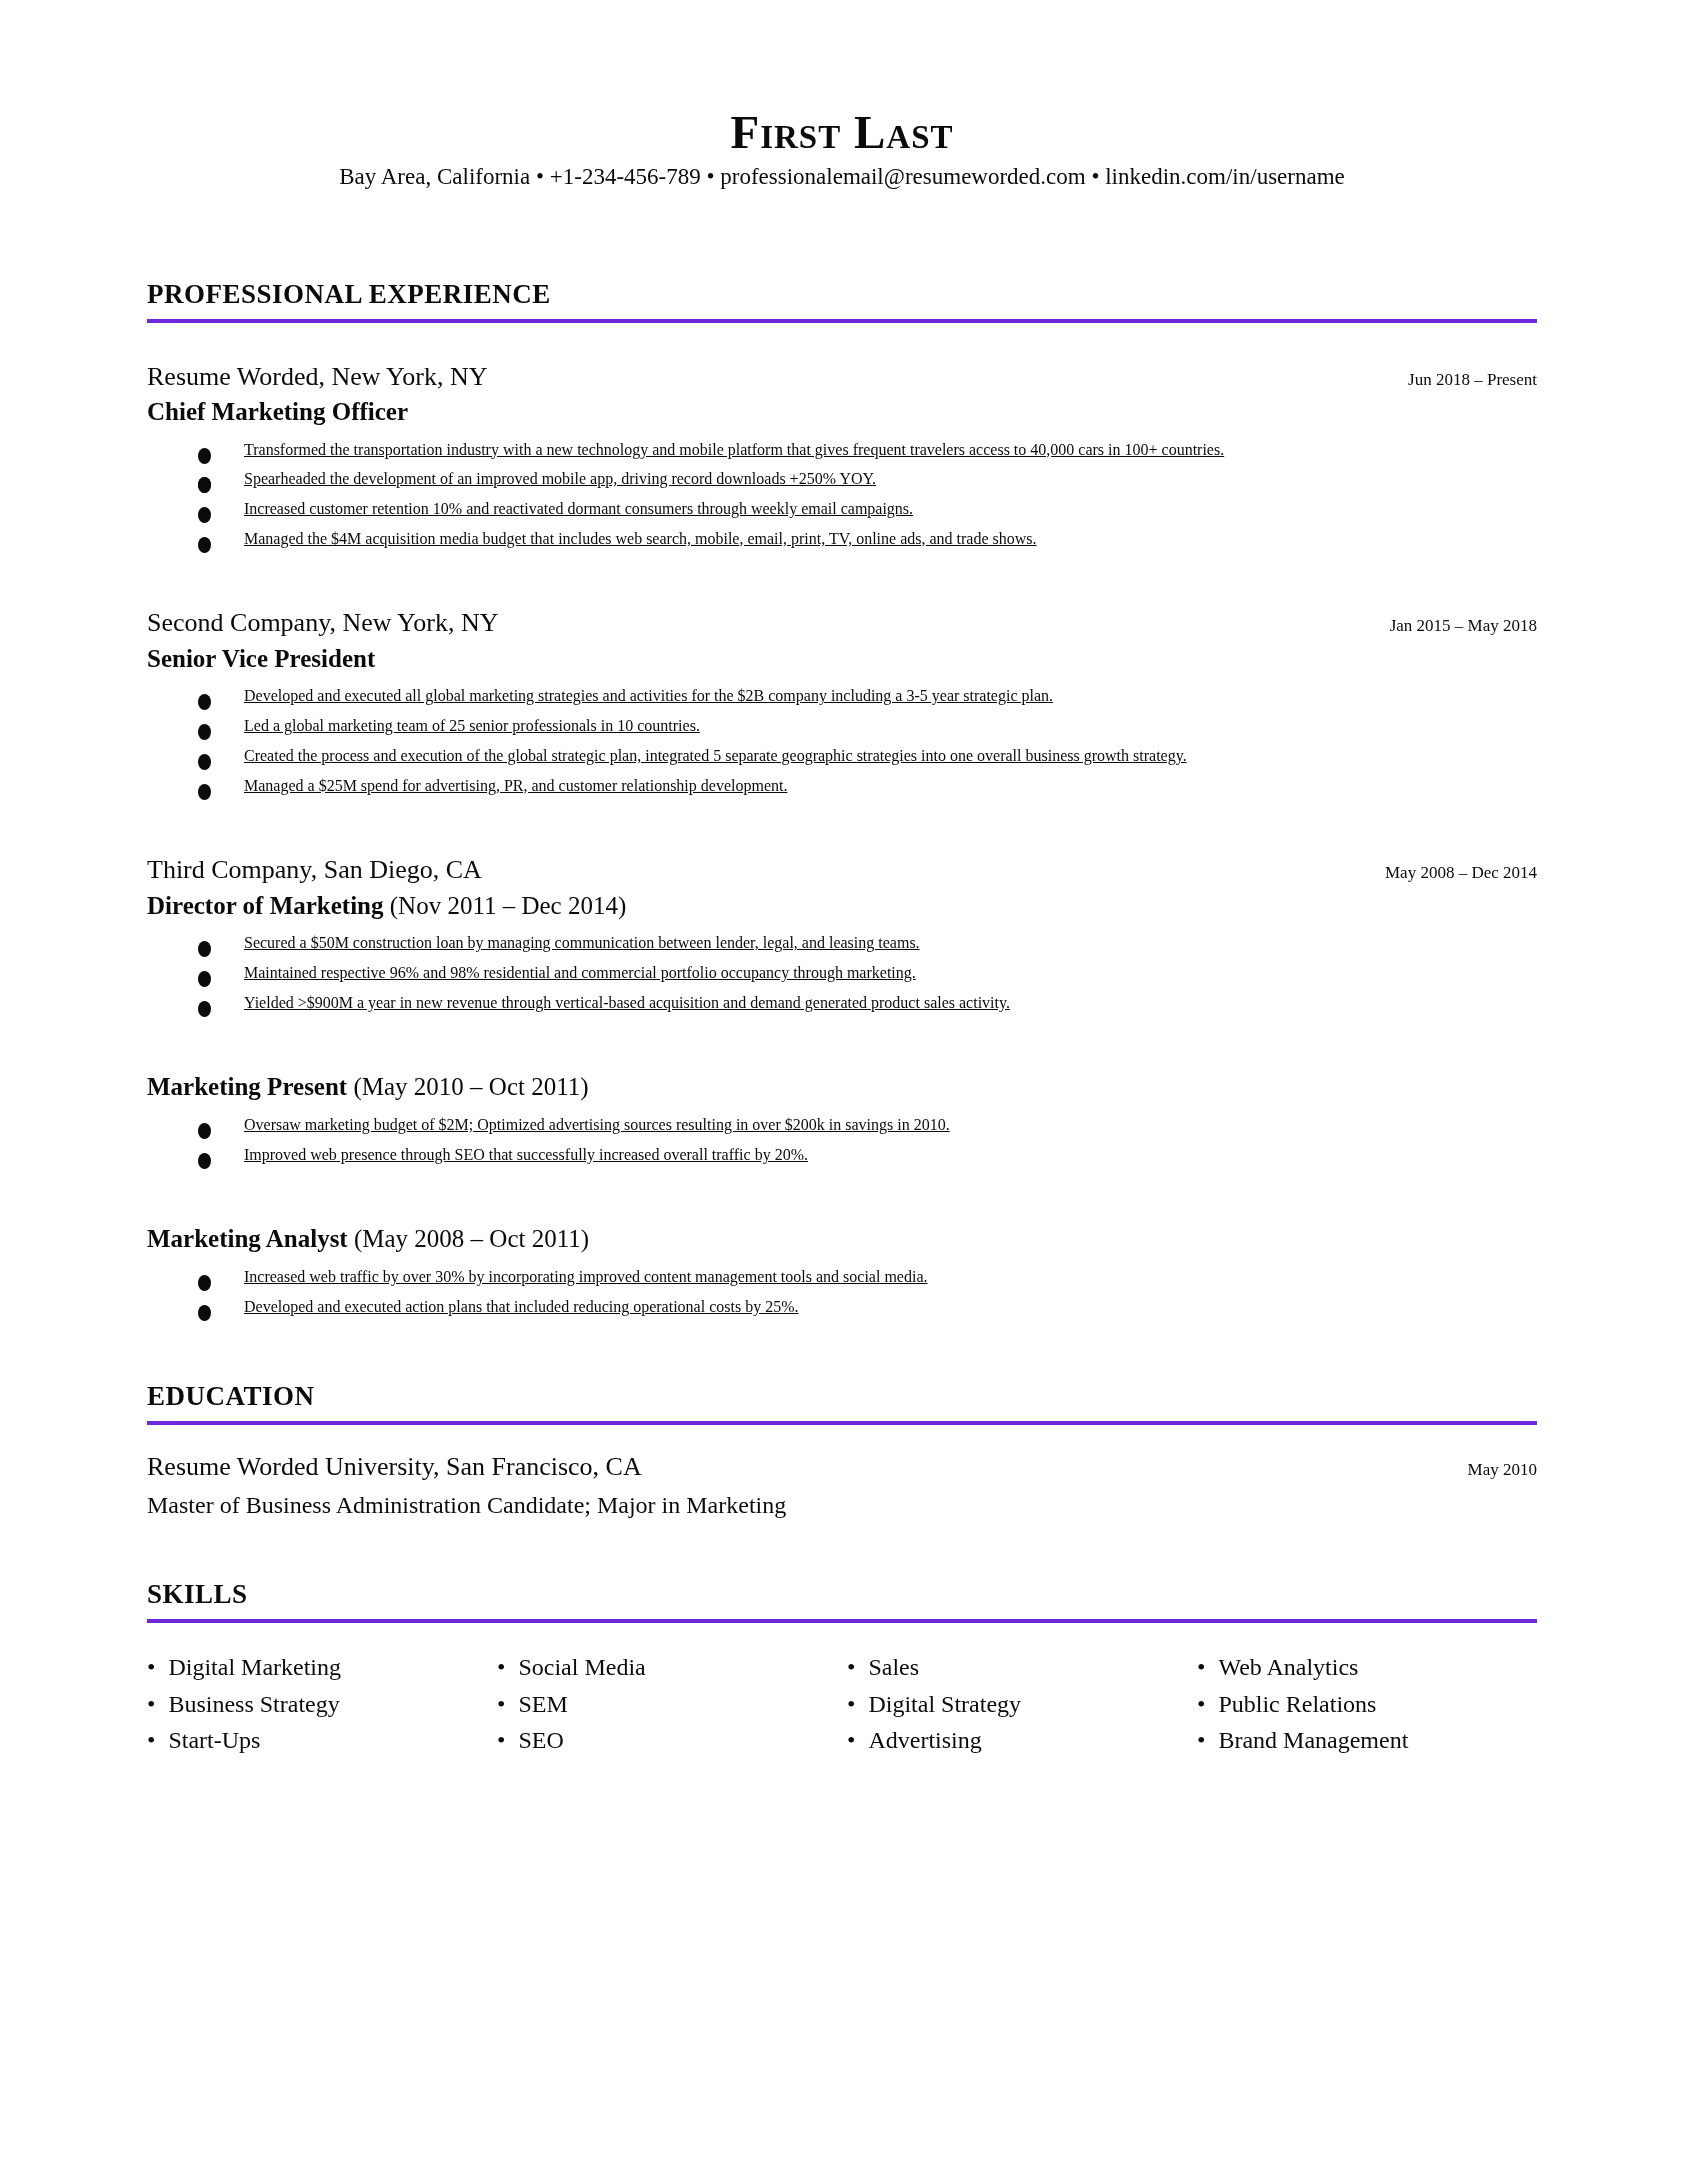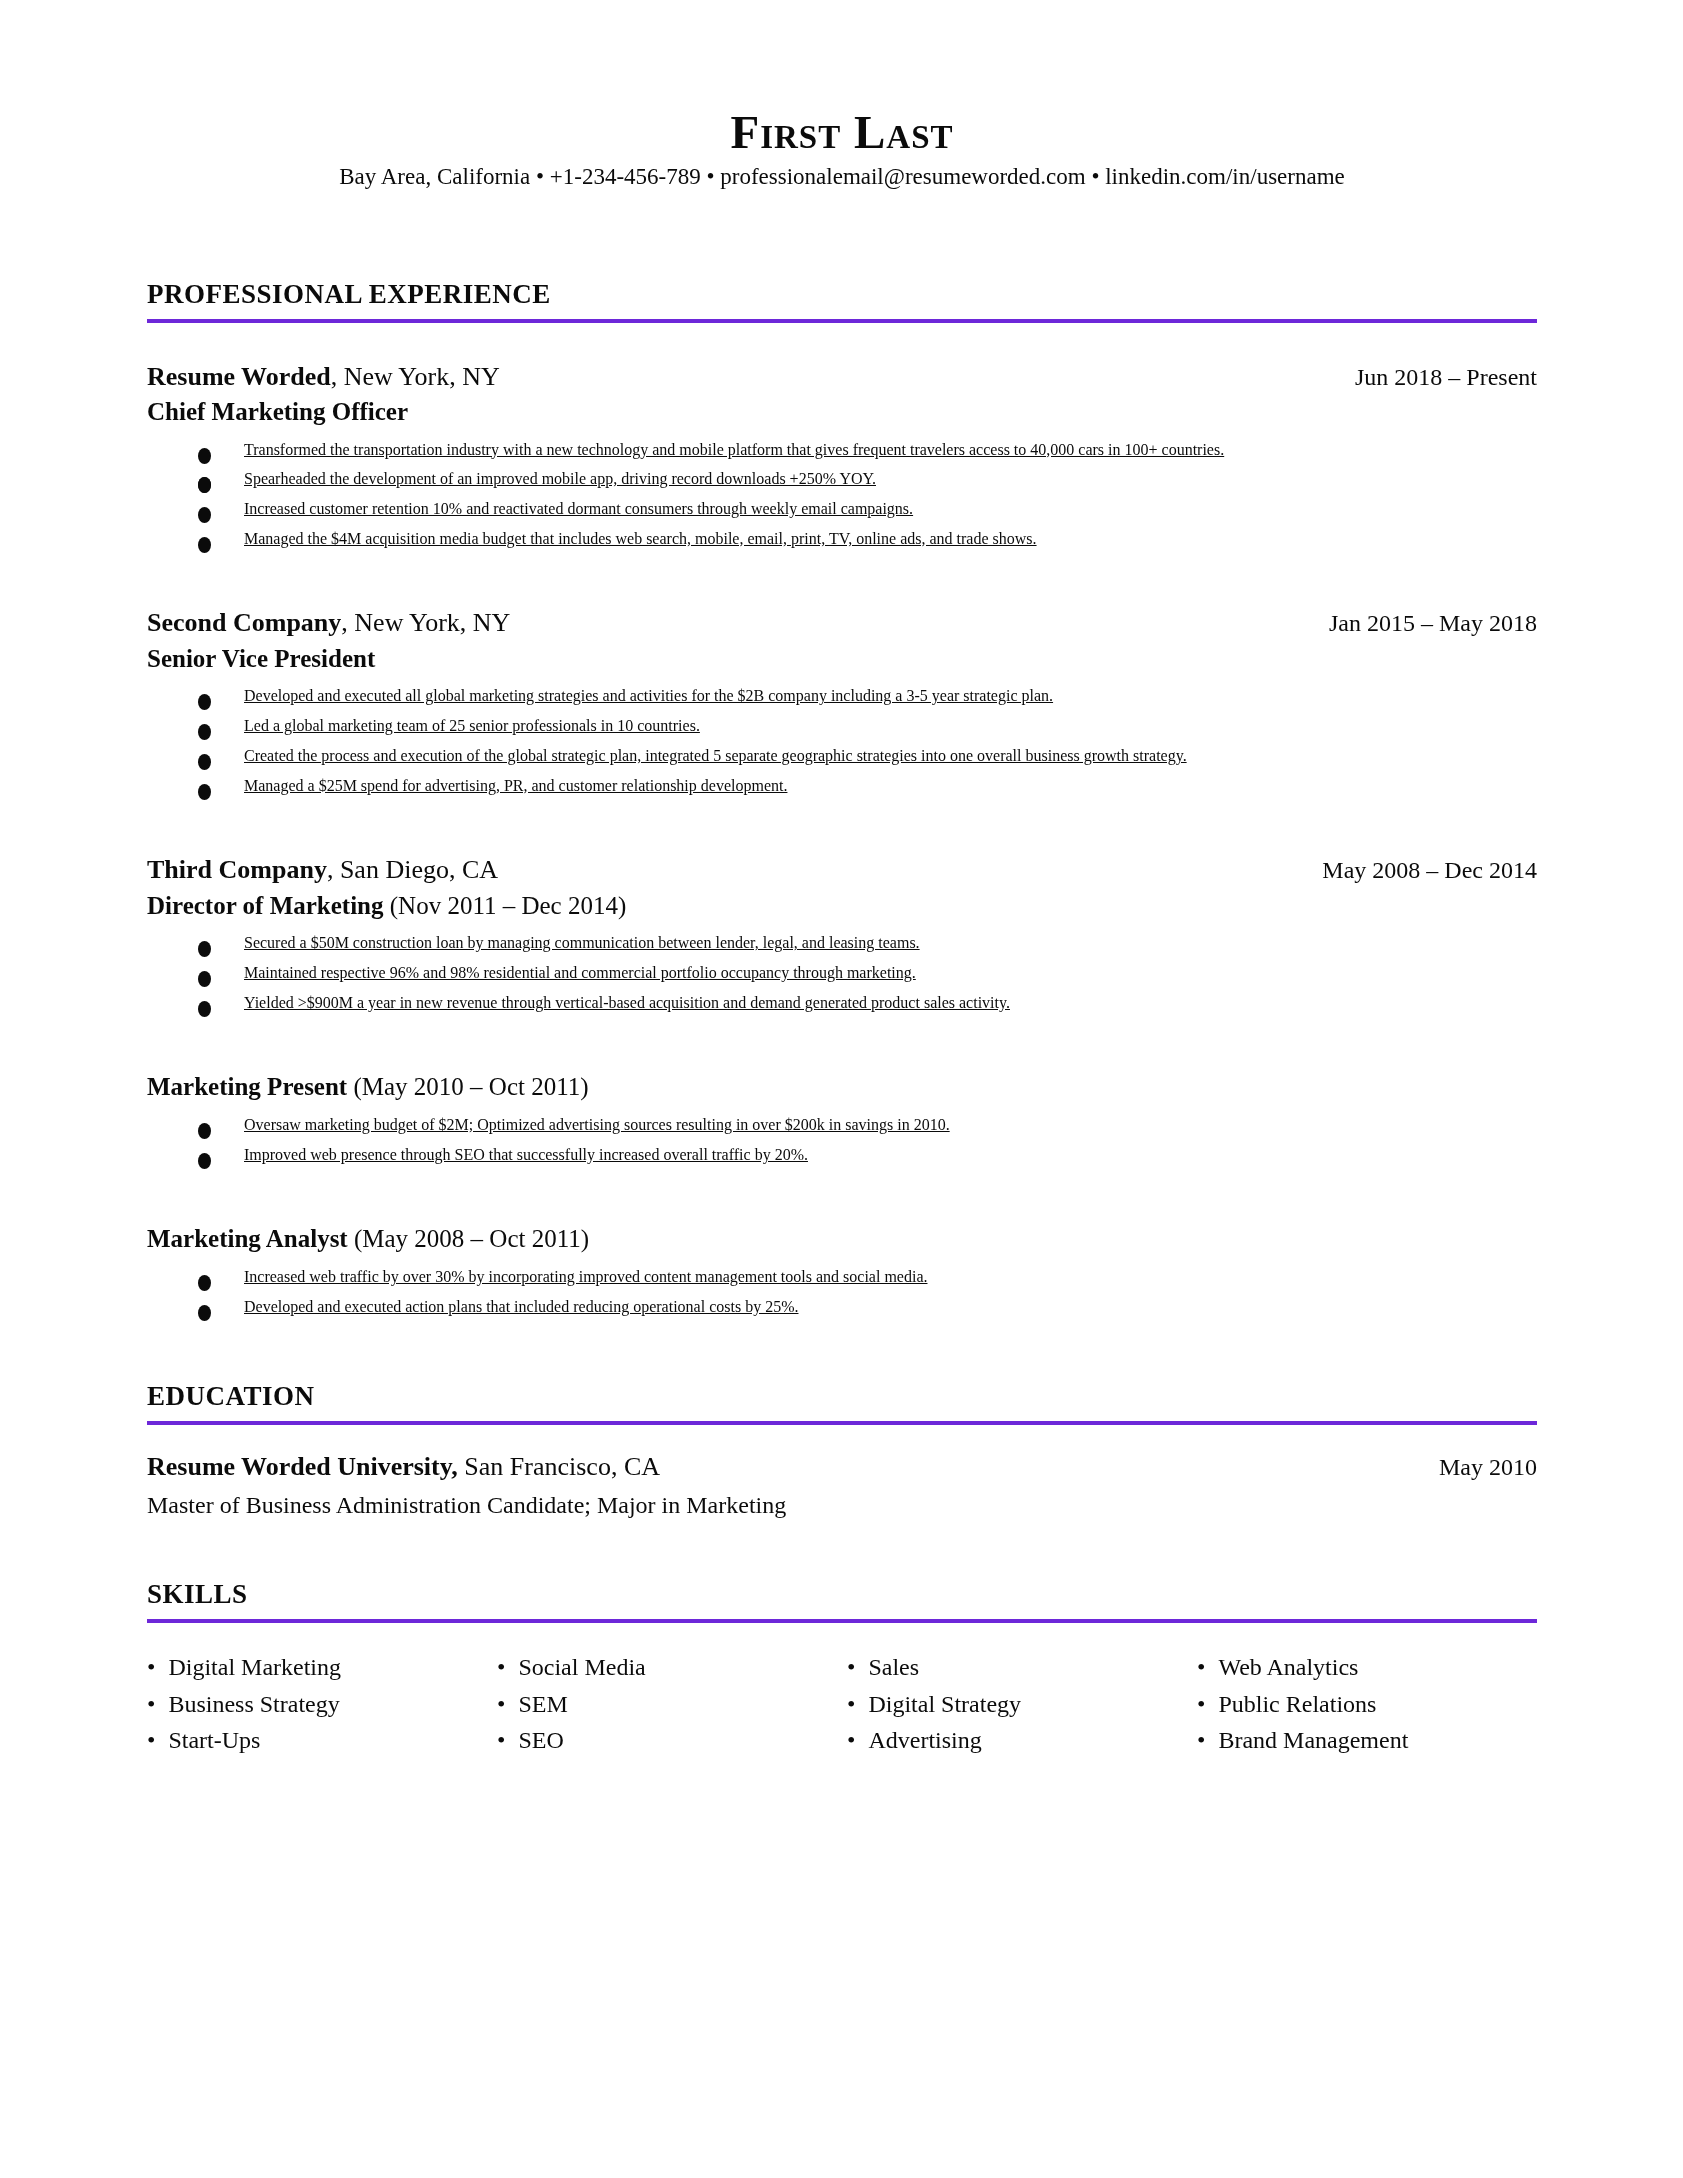--- a/index.html
+++ b/index.html
@@ -44,22 +44,22 @@
   
   .job { margin-top: 38px; }
   .job.gap-lg { margin-top: 57px; }
   .jobrow, .edurow {
     display: flex;
     justify-content: space-between;
     align-items: baseline;
     font-size: 26px;
     line-height: 1.25;
   }
-  .co { font-weight: 700; }
-  .dates { font-size: 24px; white-space: nowrap; }
+  .co { font-weight: 400; }
+  .dates { font-size: 17px; white-space: nowrap; }
   .role-line { font-size: 25px; line-height: 1.3; margin-top: 3px; }
   .role-name { font-weight: 700; }
   .role-dates { font-weight: 400; }
   
   ul.blist { margin: 10px 0 0 0; padding: 0; list-style: none; }
   ul.blist li {
     position: relative;
     padding-left: 97px;
     font-size: 16px;
     line-height: 1.42;

